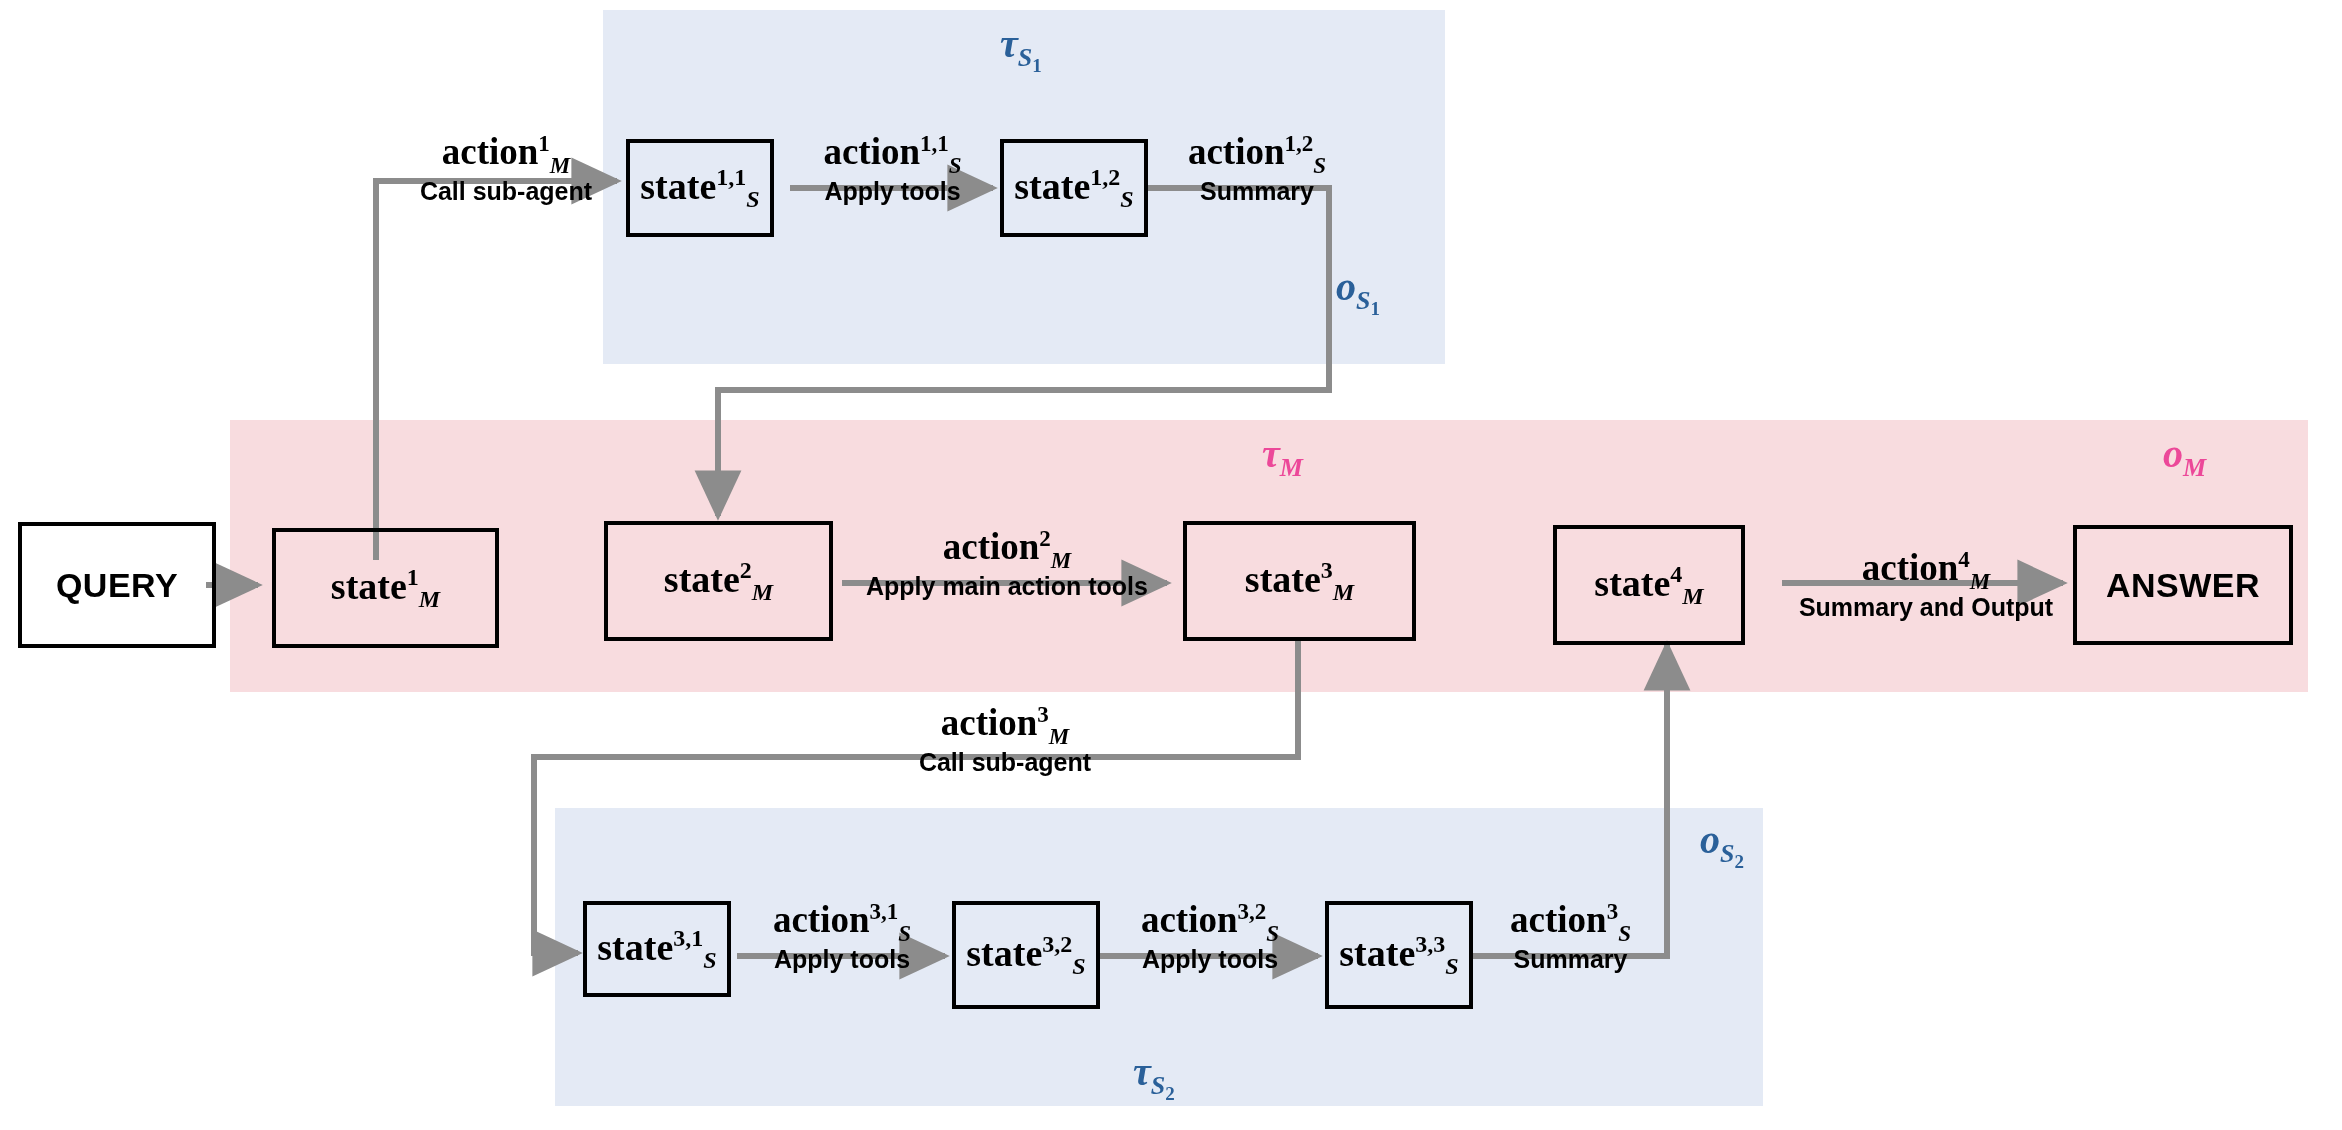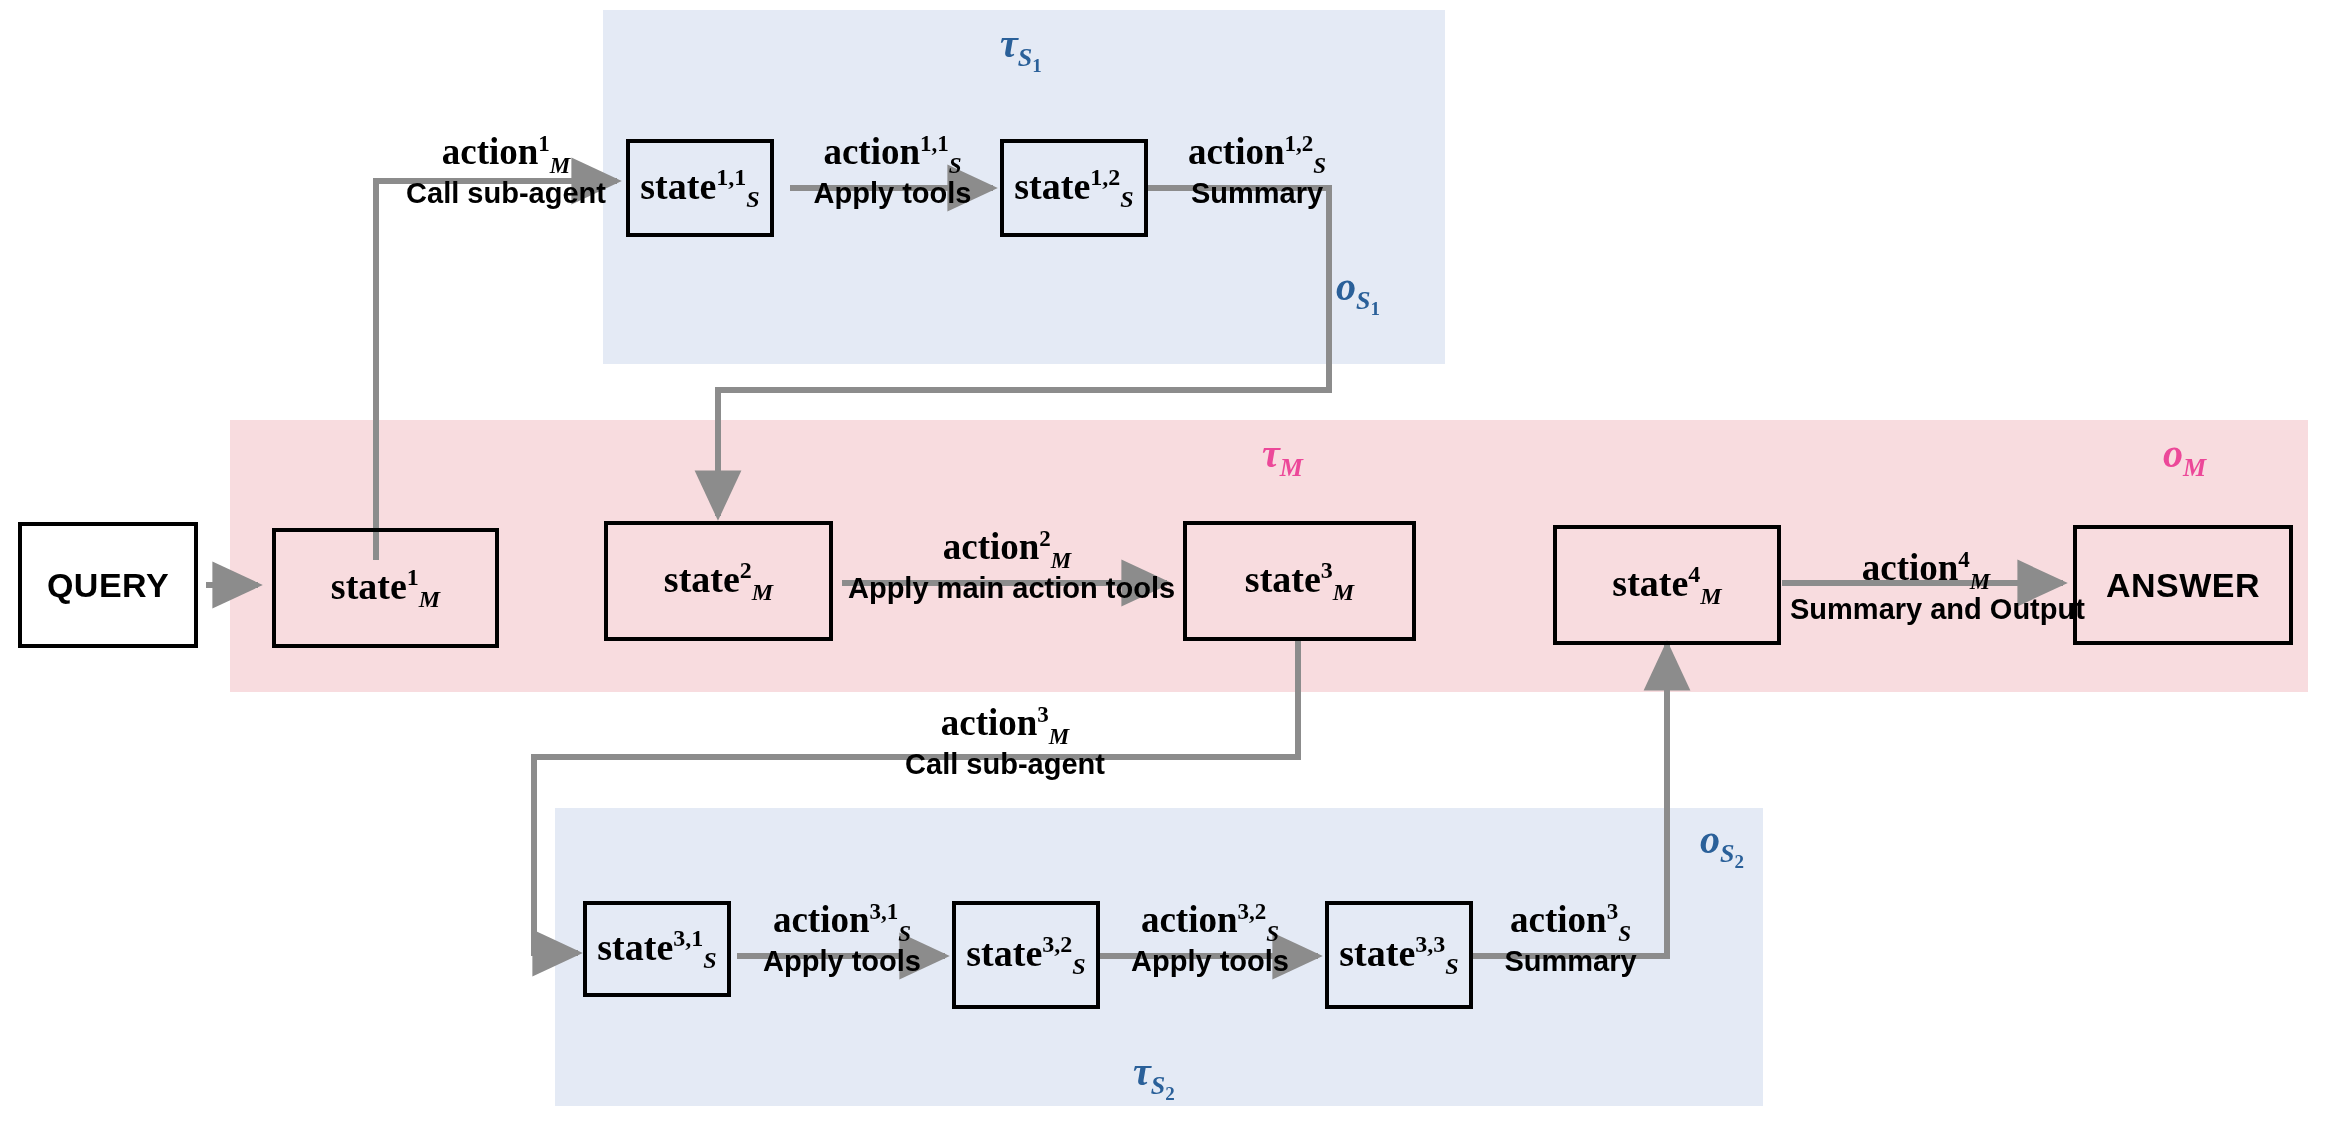--- a/index.html
+++ b/index.html
@@ -49,21 +49,21 @@
   .edgelab .top{
     font-family:"Liberation Serif", serif;
     font-weight:bold;font-size:37px;
     display:block;
   }
   .edgelab .top sub,.edgelab .top sup{font-size:23px;font-weight:bold;}
   .edgelab .top sub{font-style:italic;}
   .edgelab .top .supn{font-style:normal;}
   .edgelab .bot{
     font-family:"Liberation Sans", sans-serif;
-    font-weight:bold;font-size:29px;
+    font-weight:bold;font-size:25px;
     display:block;margin-top:2px;
   }
 
   
   .anno{
     position:absolute;
     font-family:"Liberation Serif", serif;
     font-weight:bold;font-style:italic;
     font-size:40px;white-space:nowrap;
     line-height:1;
@@ -117,21 +117,21 @@
       <span>state</span><sup class="supn">1,1</sup><sub>S</sub>
     </span>
   </div>
 
   <div class="nodebox" id="b-s12" style="left:1000px;top:139px;width:148px;height:98px;">
     <span class="mlab">
       <span>state</span><sup class="supn">1,2</sup><sub>S</sub>
     </span>
   </div>
 
-  <div class="nodebox sansbox" id="b-query" style="left:18px;top:522px;width:180px;height:126px;">
+  <div class="nodebox sansbox" id="b-query" style="left:18px;top:522px;width:198px;height:126px;">
     <span>QUERY</span>
   </div>
 
   <div class="nodebox" id="b-m1" style="left:272px;top:528px;width:227px;height:120px;">
     <span class="mlab">
       <span>state</span><sup class="supn">1</sup><sub>M</sub>
     </span>
   </div>
 
   <div class="nodebox" id="b-m2" style="left:604px;top:521px;width:229px;height:120px;">
@@ -139,21 +139,21 @@
       <span>state</span><sup class="supn">2</sup><sub>M</sub>
     </span>
   </div>
 
   <div class="nodebox" id="b-m3" style="left:1183px;top:521px;width:233px;height:120px;">
     <span class="mlab">
       <span>state</span><sup class="supn">3</sup><sub>M</sub>
     </span>
   </div>
 
-  <div class="nodebox" id="b-m4" style="left:1553px;top:525px;width:228px;height:120px;">
+  <div class="nodebox" id="b-m4" style="left:1553px;top:525px;width:192px;height:120px;">
     <span class="mlab">
       <span>state</span><sup class="supn">4</sup><sub>M</sub>
     </span>
   </div>
 
   <div class="nodebox sansbox" id="b-answer" style="left:2073px;top:525px;width:220px;height:120px;">
     <span>ANSWER</span>
   </div>
 
   <div class="nodebox" id="b-s31" style="left:583px;top:901px;width:148px;height:96px;">

